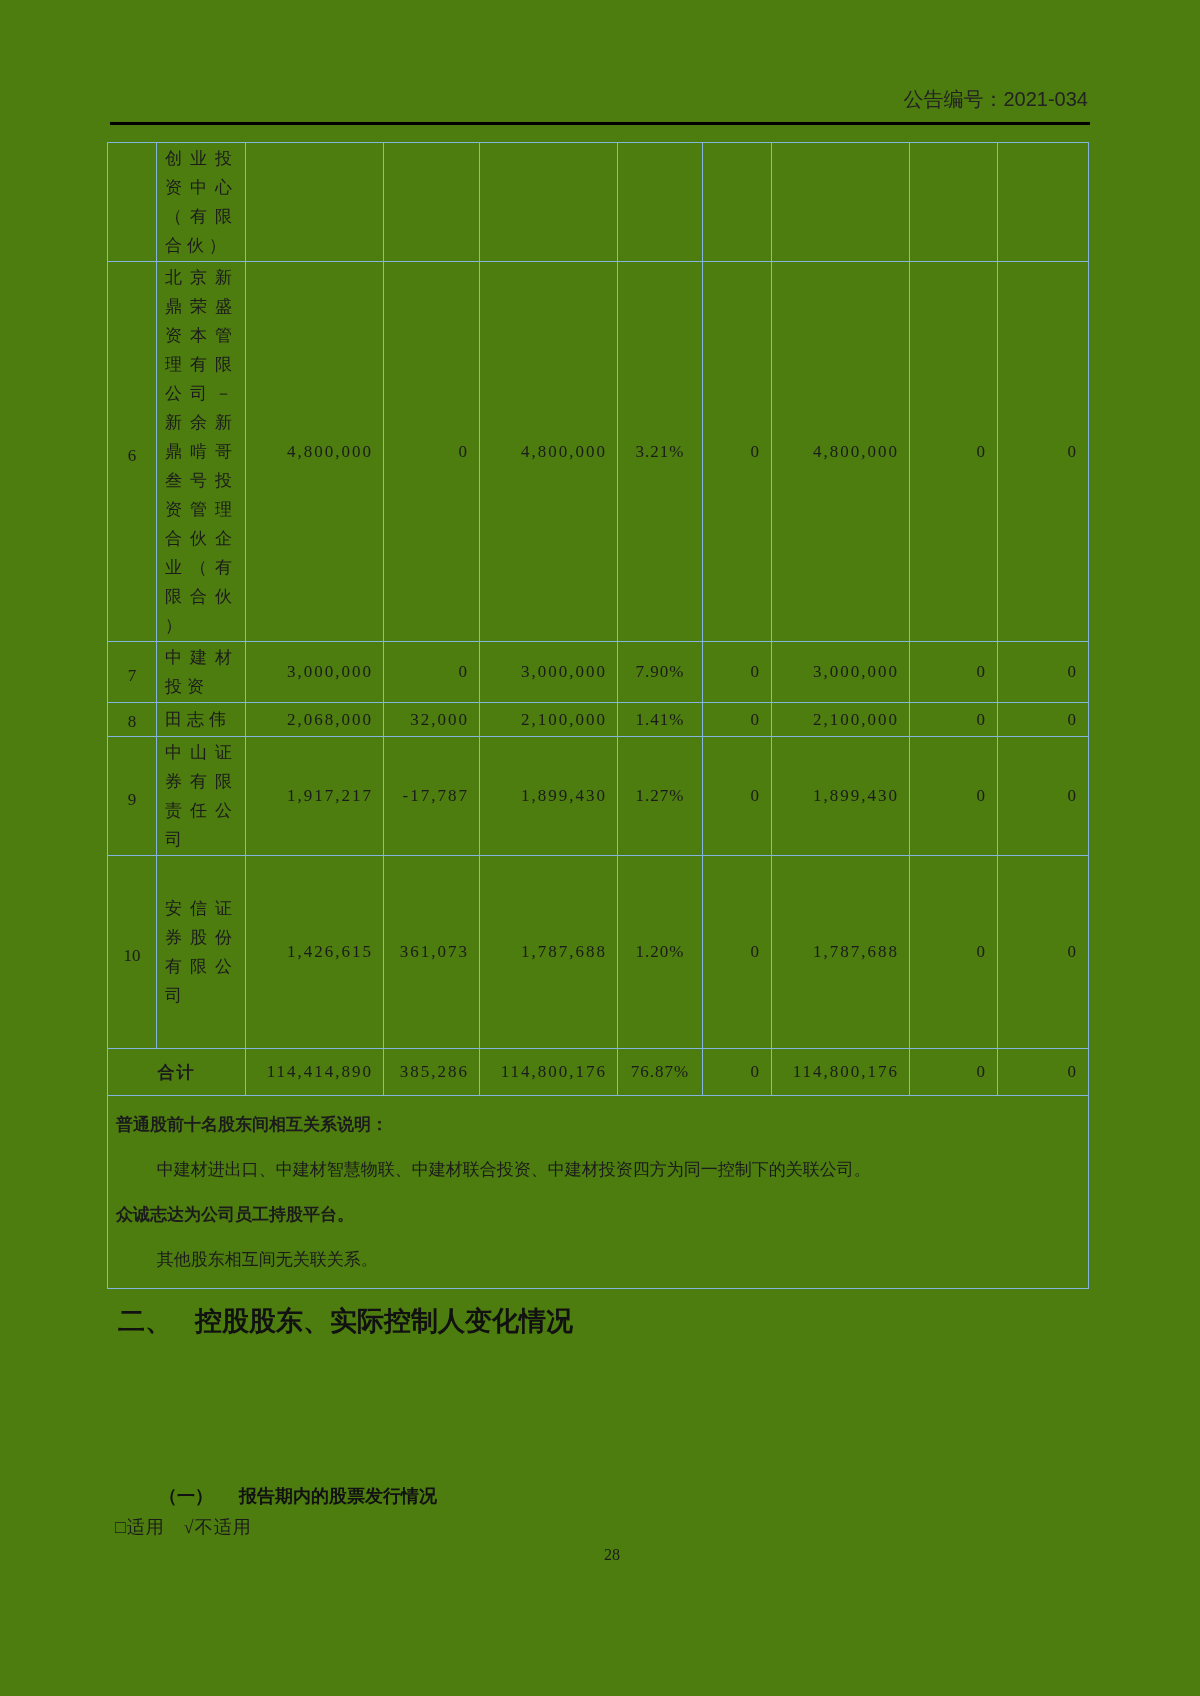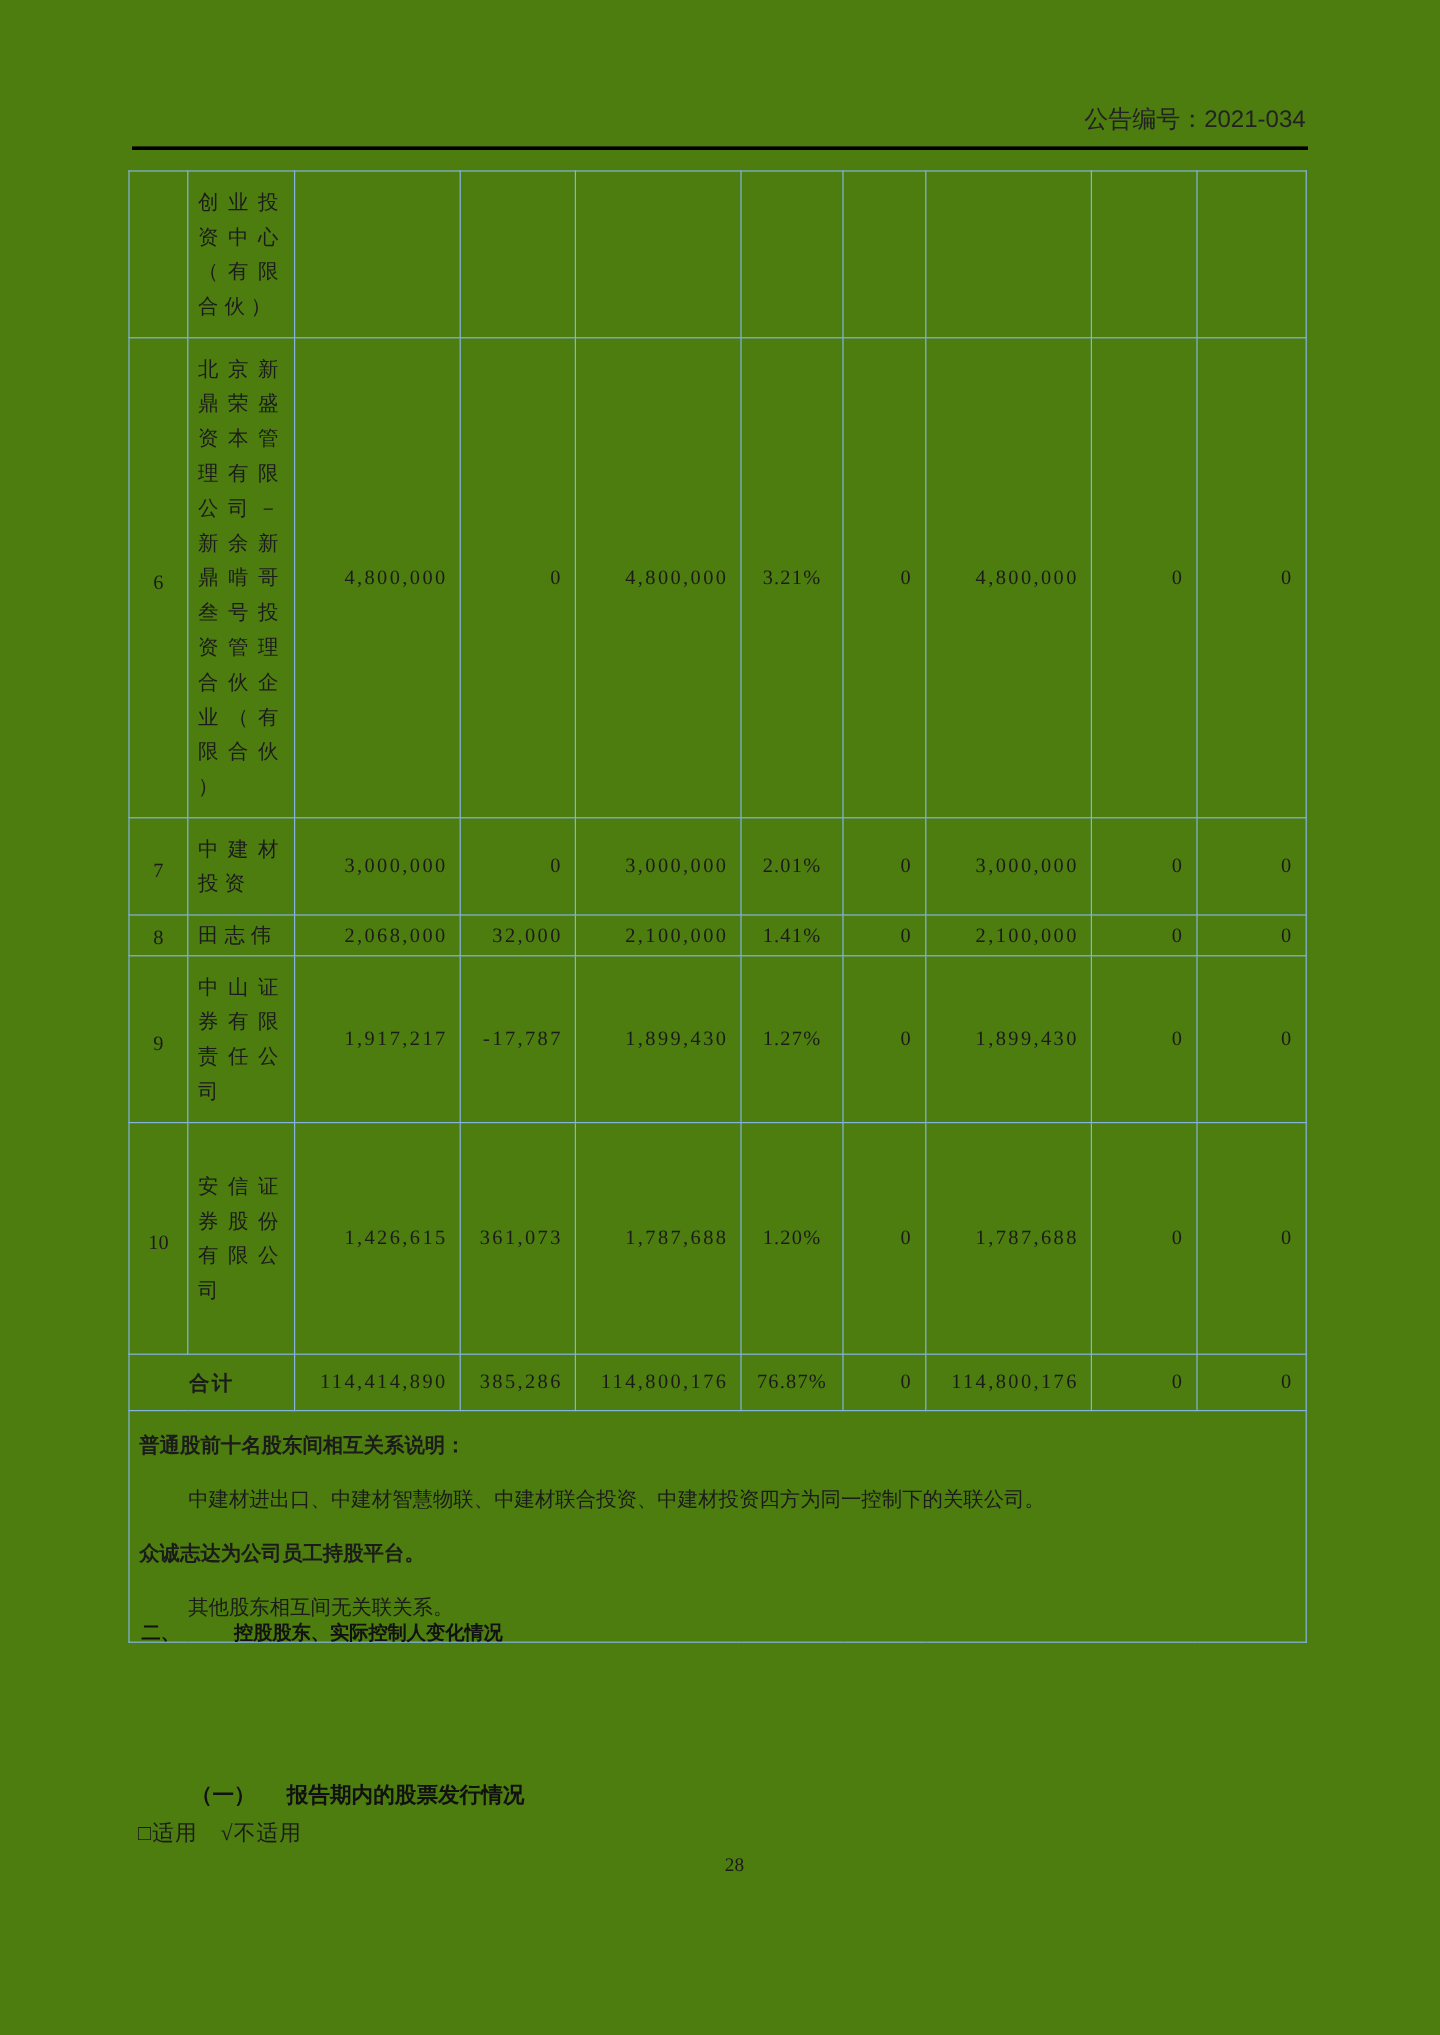--- a/index.html
+++ b/index.html
@@ -44,21 +44,21 @@
   }
   td.idx {
     text-align: center;
     vertical-align: top;
     padding-top: 8px;
     font-family: "Liberation Serif", serif;
   }
   td.name {
     text-align: justify;
     vertical-align: top;
-    padding: 11px 8px;
+    padding: 1px 8px;
     line-height: 29px;
     letter-spacing: 5px;
     word-break: break-all;
     line-break: anywhere;
   }
   td.num {
     text-align: right;
     padding-right: 10px;
     letter-spacing: 2px;
     white-space: nowrap;
@@ -81,21 +81,21 @@
   .note-line { text-indent: 0; font-weight: bold; }
   .note-indent { text-indent: 2.4em; }
   .sec-head {
     position: absolute;
     left: 118px;
     font-family: "Liberation Sans", sans-serif;
     font-weight: bold;
     color: #111;
   }
   .sec-head .sec-num { display: inline-block; width: 77px; }
-  .h-main { font-size: 16px; margin-top: 48px; }
+  .h-main { font-size: 27px; }
   .h-sub  { font-size: 18px; margin-left: 44px; }
   .h-body { font-size: 18px; }
   .applicable-line {
     position: absolute;
     left: 115px;
     font-size: 18px;
     font-family: "Liberation Serif", serif;
     color: #1b1b1b;
     letter-spacing: 1px;
   }
@@ -154,21 +154,21 @@
         <td class="num">4,800,000</td>
         <td class="num">0</td>
         <td class="num">0</td>
       </tr>
       <tr style="height:57px">
         <td class="idx">7</td>
         <td class="name">中建材投资</td>
         <td class="num">3,000,000</td>
         <td class="num">0</td>
         <td class="num">3,000,000</td>
-        <td class="pct">2.01%</td>
+        <td class="pct">7.90%</td>
         <td class="num">0</td>
         <td class="num">3,000,000</td>
         <td class="num">0</td>
         <td class="num">0</td>
       </tr>
       <tr style="height:34px">
         <td class="idx" style="padding-top:4px">8</td>
         <td class="name" style="padding-top:2px;padding-bottom:2px">田志伟</td>
         <td class="num">2,068,000</td>
         <td class="num">32,000</td>

